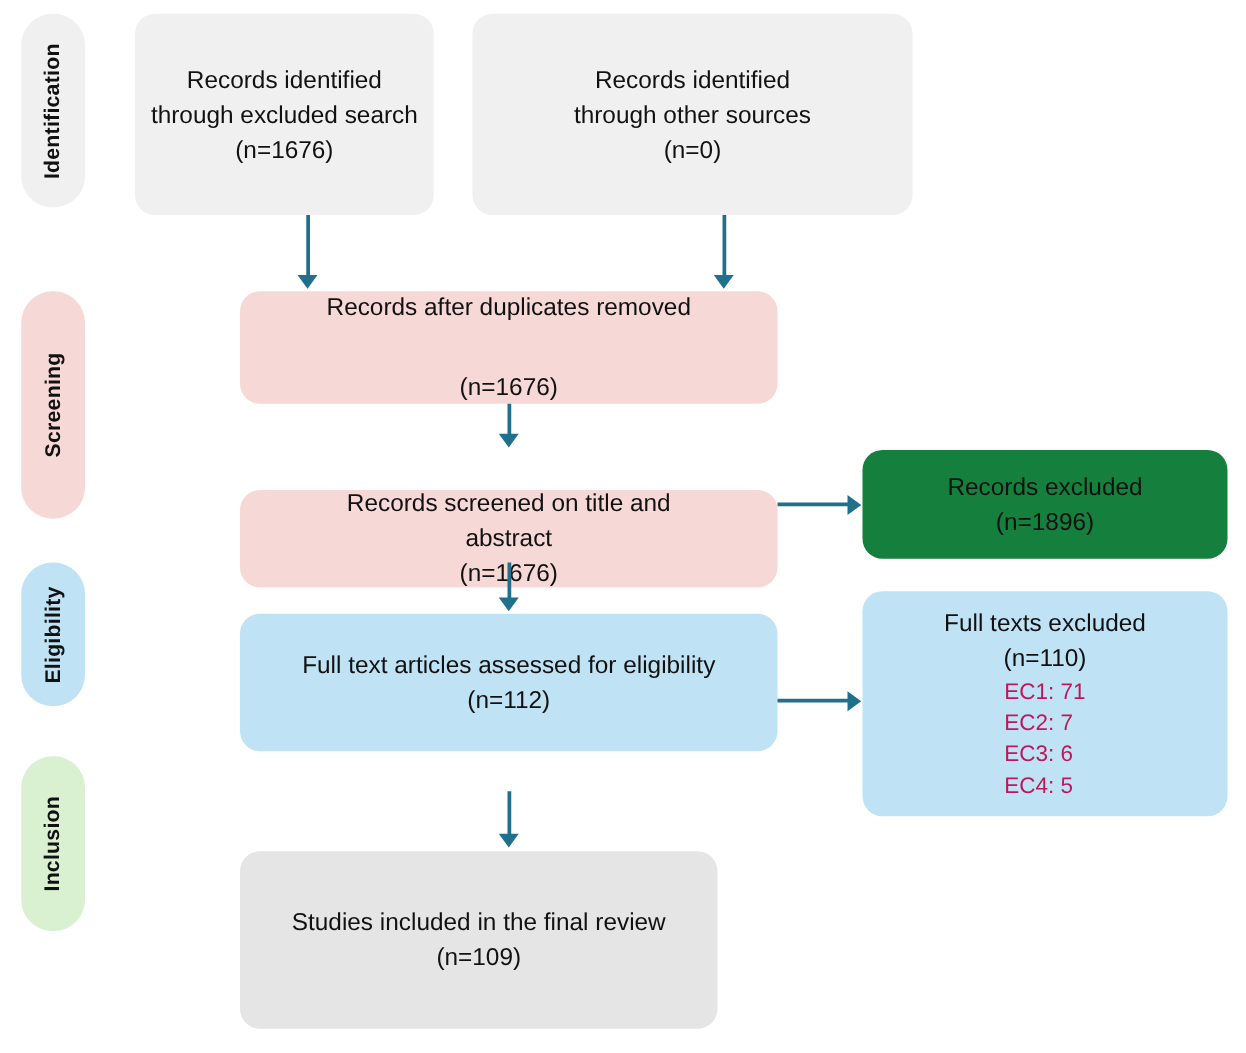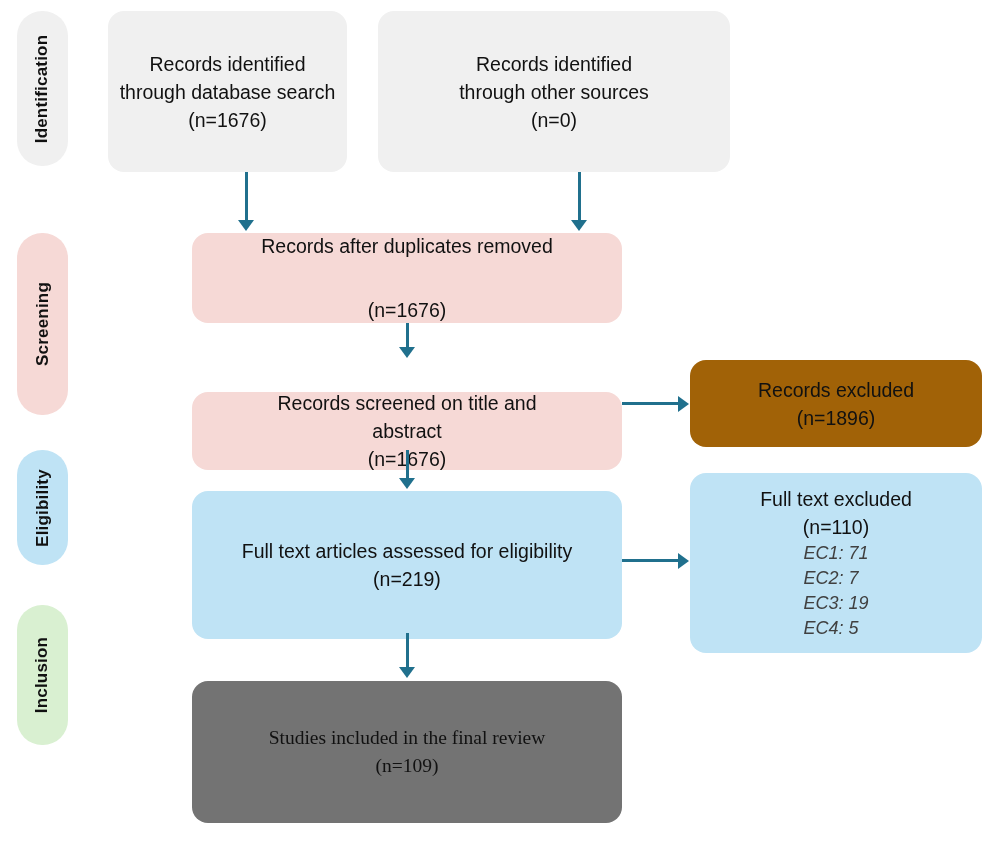--- a/index.html
+++ b/index.html
@@ -61,22 +61,21 @@
   
   .sub-list {
     margin: 0;
     padding: 0;
     list-style: none;
     align-self: center;
   }
   .sub-list li {
     font-size: 18px;
     line-height: 25px;
-    font-style: italic;
-    color: #404040;
+    color: #be185d;
     text-align: left;
     white-space: nowrap;
   }
 
   
   .connector {
     position: absolute;
     pointer-events: none;
   }
   .v-line {
@@ -122,21 +121,21 @@
   <div class="stage-bar" style="top:450px; height:115px; background:#bfe3f5;">
     <span class="stage-label">Eligibility</span>
   </div>
 
   <div class="stage-bar" style="top:605px; height:140px; background:#d9f0d1;">
     <span class="stage-label">Inclusion</span>
   </div>
 
   <div class="flow-box" style="left:108px; top:11px; width:239px; height:161px; background:#f0f0f0;">
     <div class="line">Records identified</div>
-    <div class="line">through database search</div>
+    <div class="line">through excluded search</div>
     <div class="line">(n=1676)</div>
   </div>
 
   <div class="flow-box" style="left:378px; top:11px; width:352px; height:161px; background:#f0f0f0;">
     <div class="line">Records identified</div>
     <div class="line">through other sources</div>
     <div class="line">(n=0)</div>
   </div>
 
   <div class="connector">
@@ -163,54 +162,54 @@
     <div class="line">Records screened on title and</div>
     <div class="line">abstract</div>
     <div class="line">(n=1676)</div>
   </div>
 
   <div class="connector">
     <div class="h-line" style="left:622px; top:402px; width:58px;"></div>
     <div class="arrow-right" style="left:678px; top:396px;"></div>
   </div>
 
-  <div class="flow-box" style="left:690px; top:360px; width:292px; height:87px; background:#a16207;">
+  <div class="flow-box" style="left:690px; top:360px; width:292px; height:87px; background:#15803d;">
     <div class="line">Records excluded</div>
     <div class="line">(n=1896)</div>
   </div>
 
   <div class="connector">
     <div class="v-line" style="left:406px; top:450px; height:30px;"></div>
     <div class="arrow-down" style="left:399px; top:478px;"></div>
   </div>
 
-  <div class="flow-box" style="left:192px; top:491px; width:430px; height:148px; background:#bfe3f5;">
+  <div class="flow-box" style="left:192px; top:491px; width:430px; height:110px; background:#bfe3f5;">
     <div class="line">Full text articles assessed for eligibility</div>
-    <div class="line">(n=219)</div>
+    <div class="line">(n=112)</div>
   </div>
 
   <div class="connector">
     <div class="h-line" style="left:622px; top:559px; width:58px;"></div>
     <div class="arrow-right" style="left:678px; top:553px;"></div>
   </div>
 
   <div class="flow-box" style="left:690px; top:473px; width:292px; height:180px; background:#bfe3f5;">
-    <div class="line">Full text excluded</div>
+    <div class="line">Full texts excluded</div>
     <div class="line">(n=110)</div>
     <ul class="sub-list">
       <li>EC1: 71</li>
       <li>EC2: 7</li>
-      <li>EC3: 19</li>
+      <li>EC3: 6</li>
       <li>EC4: 5</li>
     </ul>
   </div>
 
   <div class="connector">
     <div class="v-line" style="left:406px; top:633px; height:36px;"></div>
     <div class="arrow-down" style="left:399px; top:667px;"></div>
   </div>
 
-  <div class="flow-box" style="left:192px; top:681px; width:430px; height:142px; background:#737373;font-family:Liberation Serif, serif;">
+  <div class="flow-box" style="left:192px; top:681px; width:382px; height:142px; background:#e5e5e5;">
     <div class="line">Studies included in the final review</div>
     <div class="line">(n=109)</div>
   </div>
 
 </div>
 
 </body></html>

